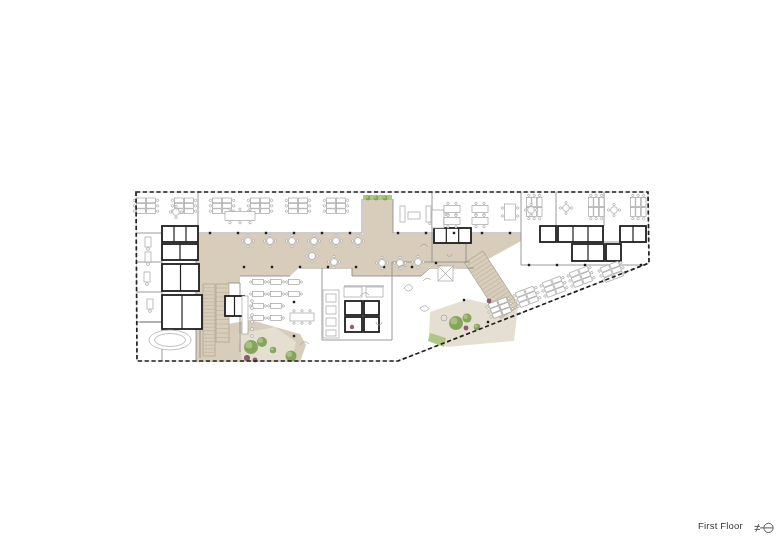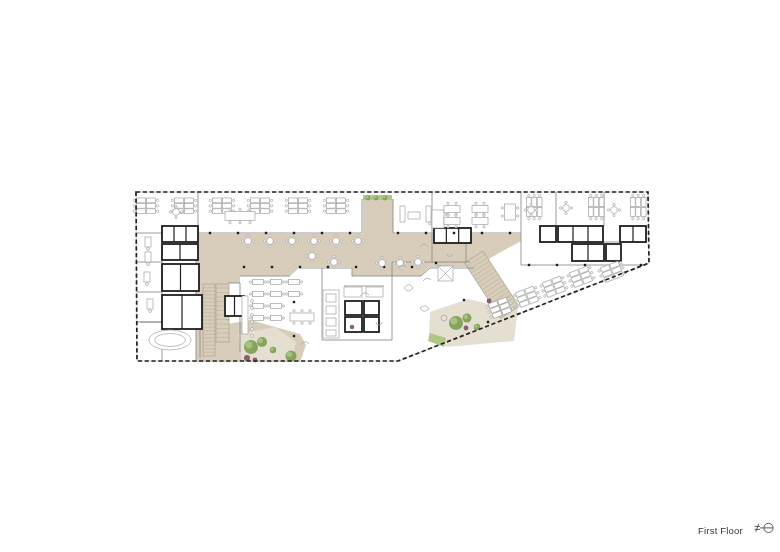--- a/index.html
+++ b/index.html
@@ -1,19 +1,19 @@
 <!DOCTYPE html>
 <html><head>
 <meta charset="utf-8">
 <style>
   html,body{margin:0;padding:0;background:#ffffff;}
   .sheet{position:relative;width:780px;height:552px;background:#ffffff;overflow:hidden;
          font-family:"Liberation Sans",sans-serif;}
   #plan-svg{position:absolute;left:0;top:0;}
-  .footer{position:absolute;left:698px;top:520px;display:flex;align-items:flex-end;gap:10px;}
+  .footer{position:absolute;left:698px;top:520px;display:flex;align-items:flex-start;gap:10px;}
   .flabel{font-size:9.5px;color:#333;letter-spacing:0.2px;white-space:nowrap;}
   .ficon{display:block;}
 </style>
 </head>
 <body>
 
 <div class="sheet">
   <svg id="plan-svg" width="780" height="552" viewBox="0 0 780 552">
       <polygon points="136,192 648,192 649,263 398,361 137,361" fill="#ffffff" stroke="#bdbdbd" stroke-width="0.6"></polygon>
       <polygon points="196,234 363,234 363,199 393,199 393,234 521,234 521,241 474,267 430,267 421,276 352,276 352,267 300,267 290,276 240,276 240,234" fill="#d7cdba"></polygon>

